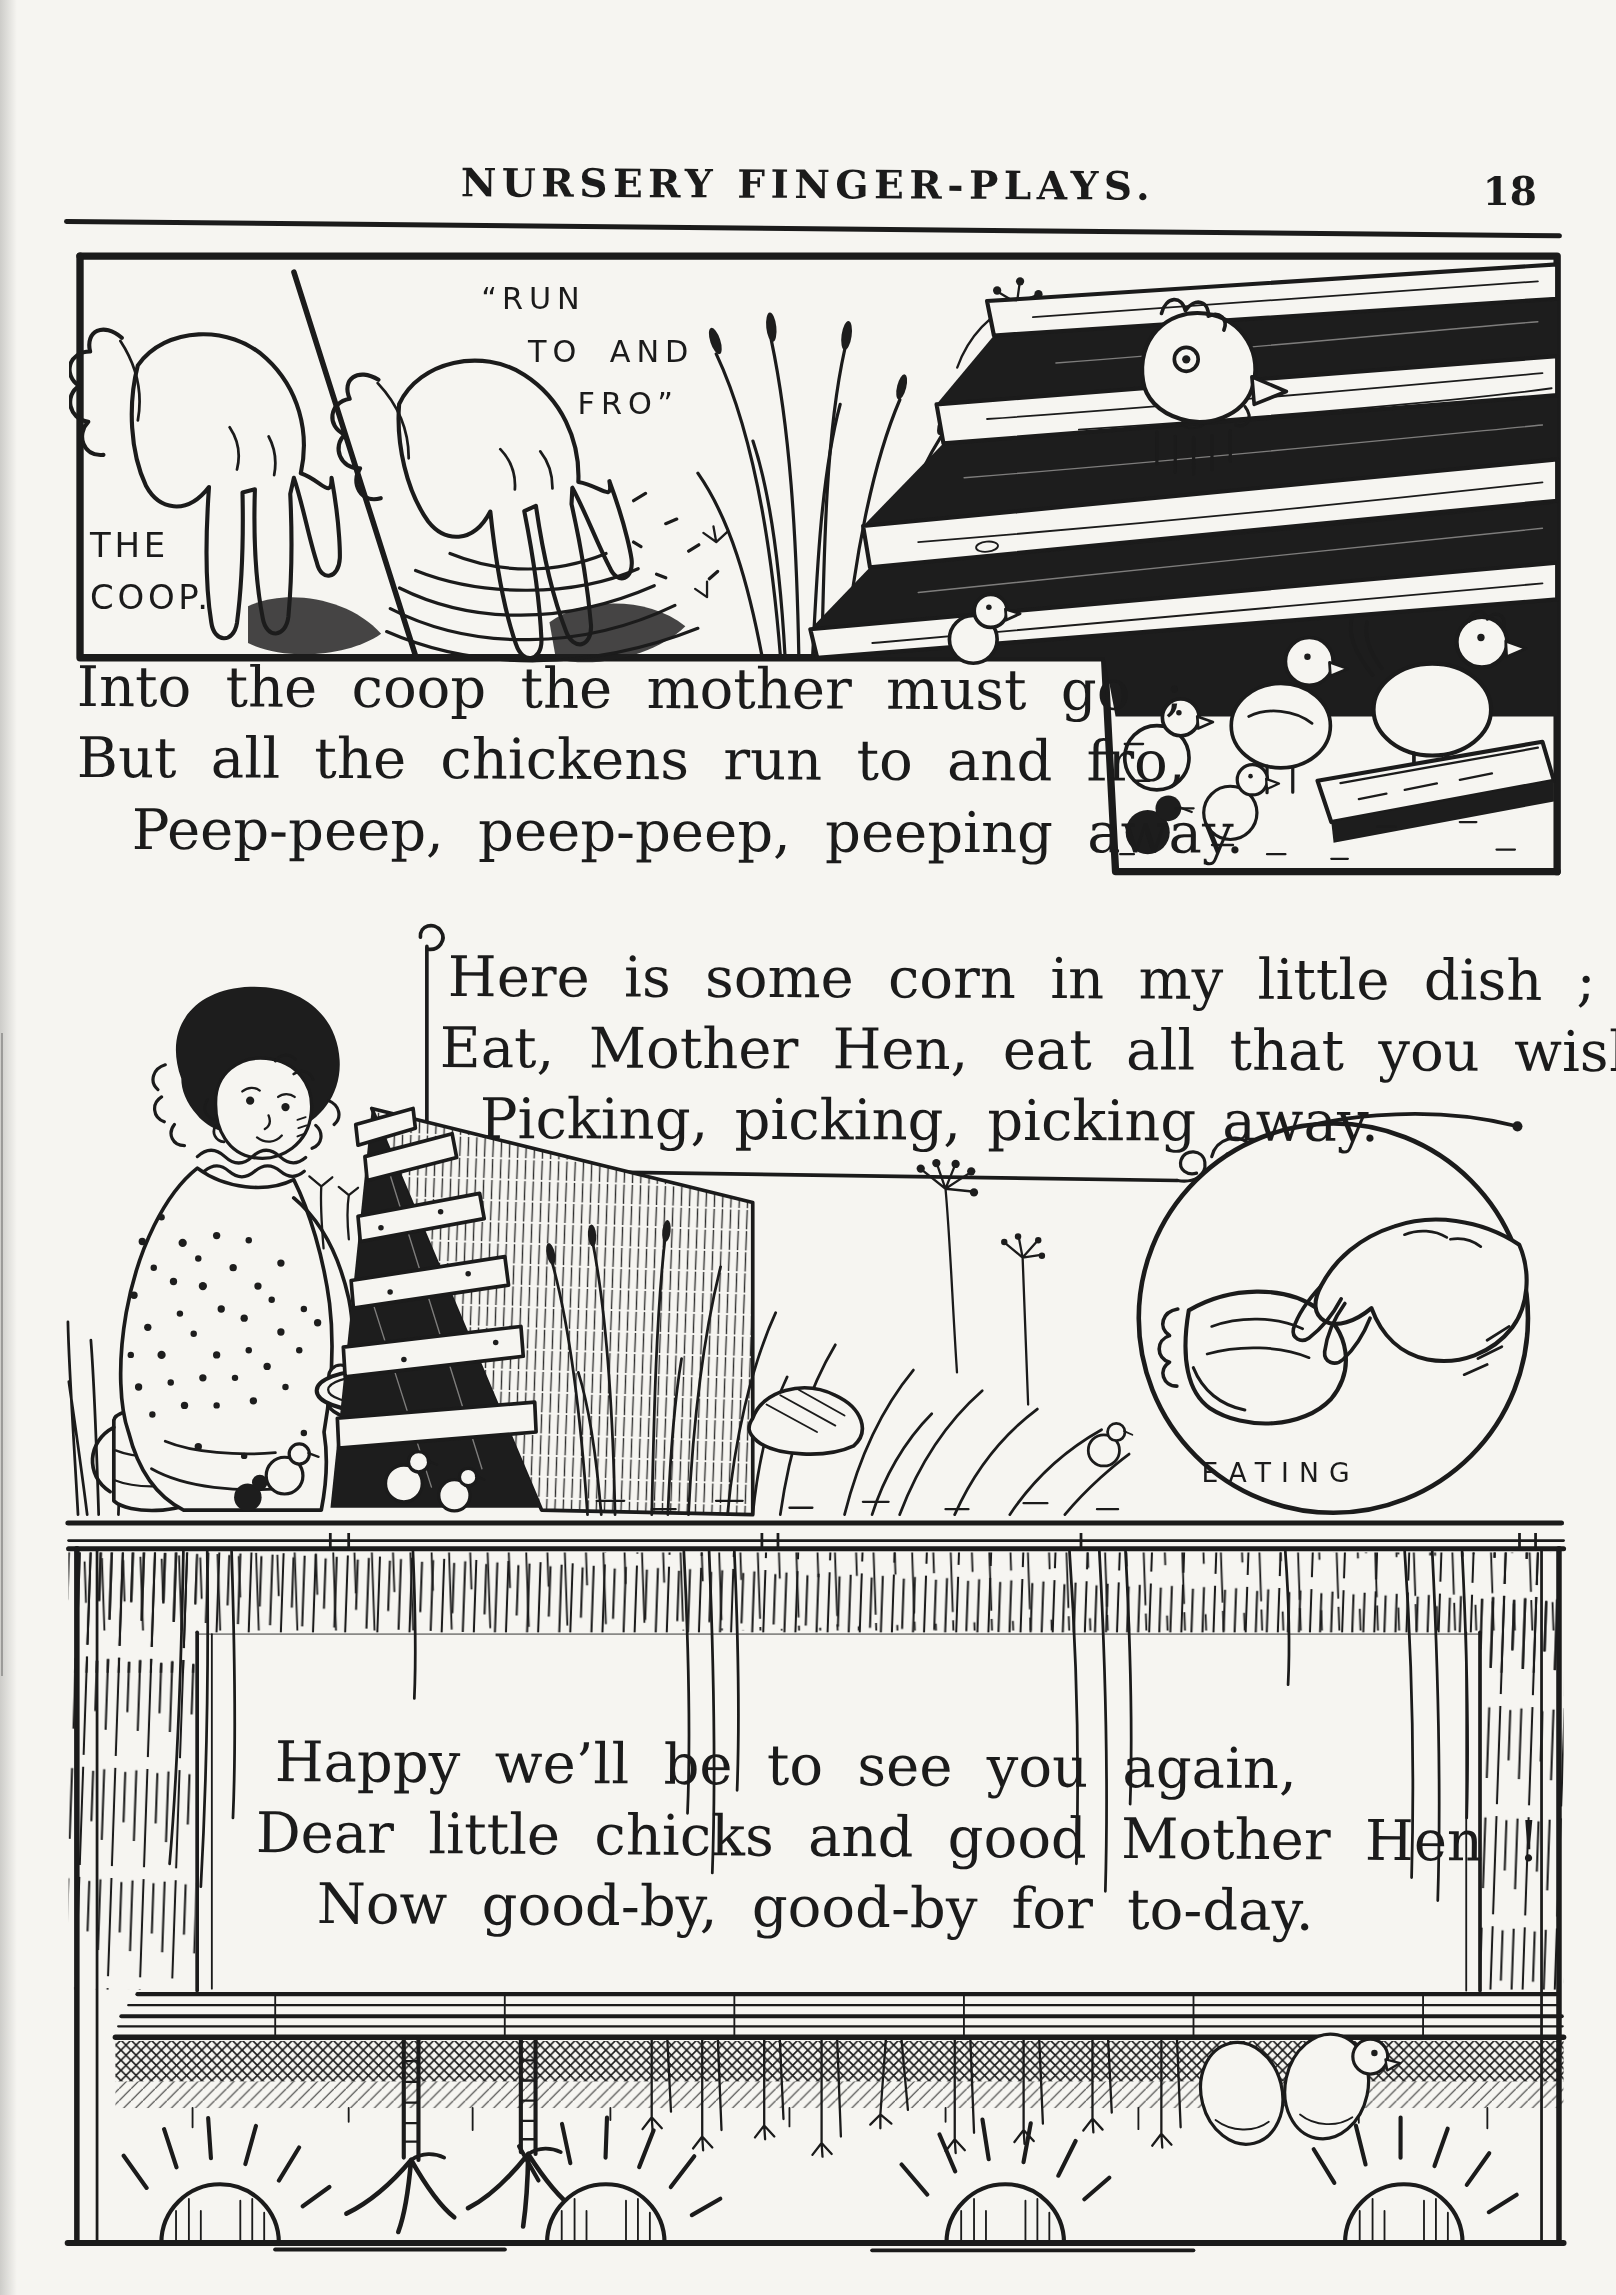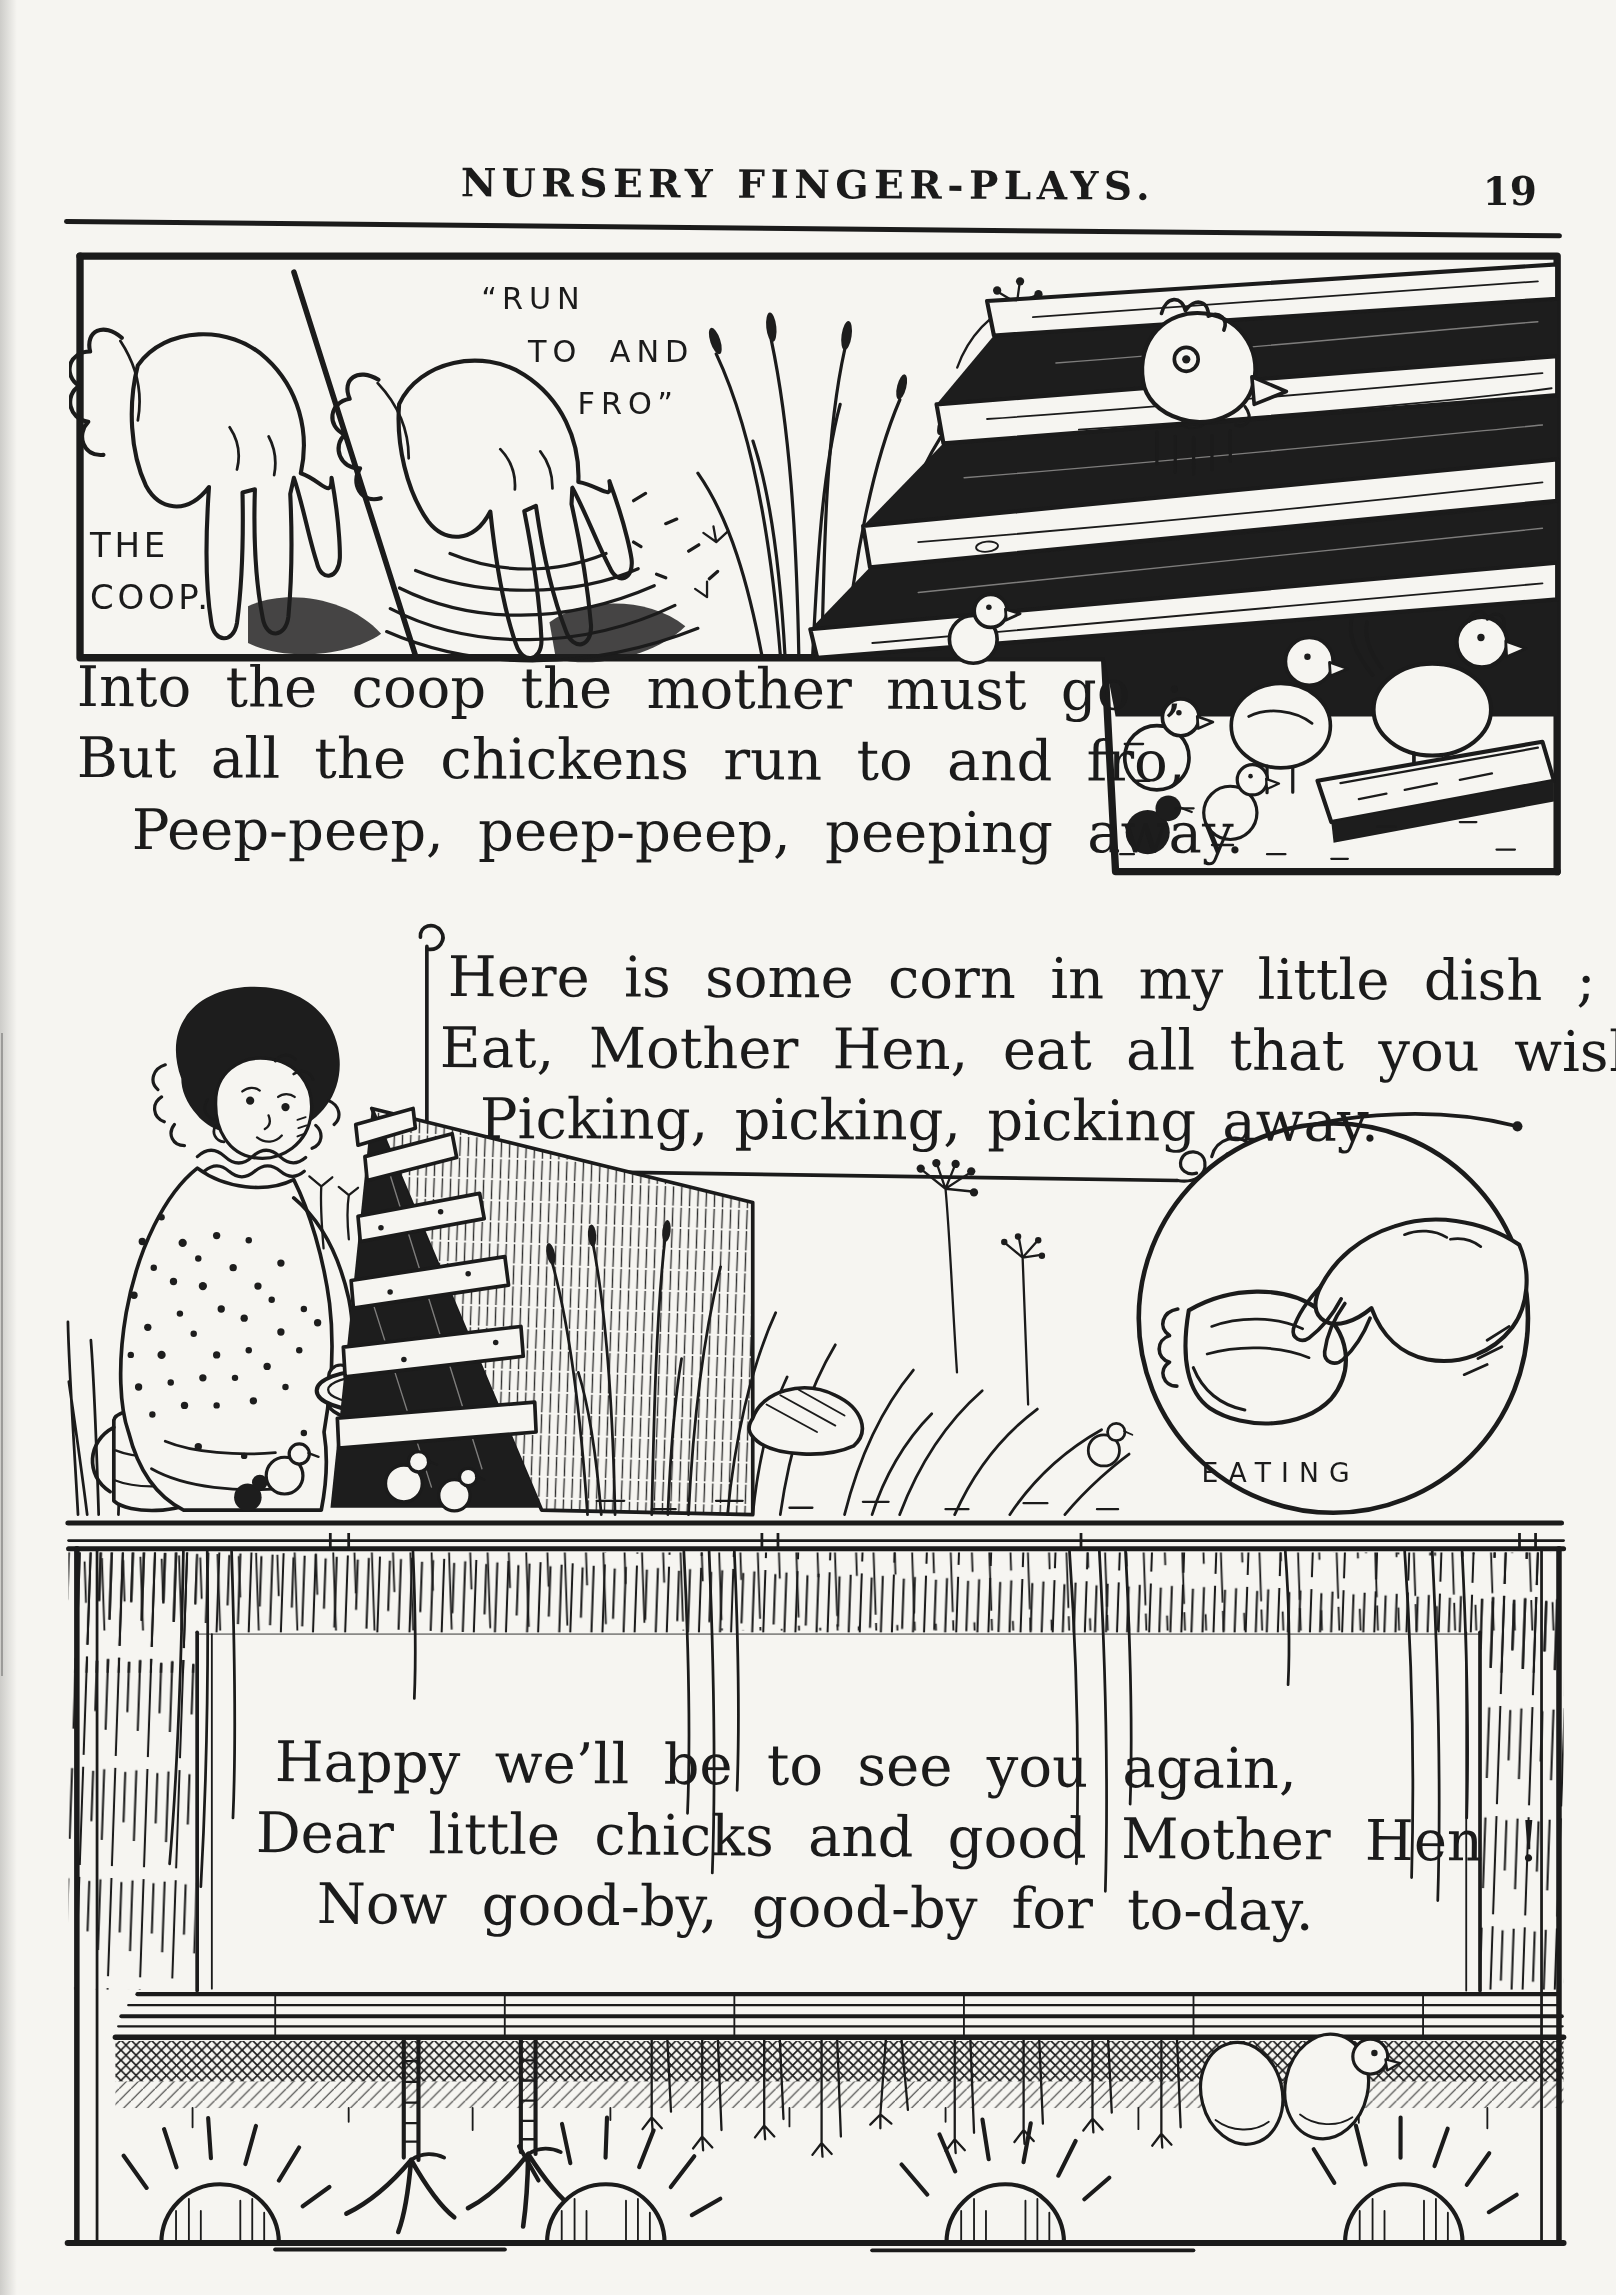--- a/index.html
+++ b/index.html
@@ -25,21 +25,21 @@
   .hand-caps{font-family:"DejaVu Sans",sans-serif;fill:#1b1b1b;}
 </style>
 </head>
 <body>
 
 <div class="page">
   <div class="edge-shadow"></div>
   <div class="edge-line"></div>
 
   <div class="hdr-title">NURSERY FINGER-PLAYS.</div>
-  <div class="hdr-num">19</div>
+  <div class="hdr-num">18</div>
   <div class="hdr-rule"></div>
 
   <svg class="illu" style="left:69px;top:248px;width:1501px;height:634px" viewBox="150 540 3270 1380">
     <defs>
       <g id="hand">
         <path class="s" stroke-width="9" d="M265,735 C225,700 185,720 196,765 C150,765 135,815 172,840 C140,860 148,912 192,918 C165,945 180,995 225,990"></path>
         <path class="fp" stroke-width="9" d="M300,795 C360,710 500,705 580,780 C650,845 675,940 655,1030 C700,1045 722,1090 722,1040 C742,1150 740,1215 740,1215 C738,1260 700,1268 690,1225 C672,1170 660,1100 640,1040 L632,1075 C636,1160 636,1255 628,1342 C622,1390 580,1392 572,1345 C556,1265 552,1160 555,1065 L528,1072 C530,1165 528,1265 516,1356 C508,1402 466,1400 460,1355 C446,1270 448,1160 455,1060 C405,1125 345,1108 318,1058 C283,985 278,880 300,795 Z"></path>
         <path class="s" stroke-width="6" d="M500,930 c20,30 24,60 16,92 M585,950 c14,26 18,52 12,84 M262,742 C300,800 310,860 300,915"></path>
         <path class="fi" d="M540,1320 C620,1280 760,1300 830,1380 C760,1430 620,1440 540,1400 Z" opacity=".82"></path>
       </g>

